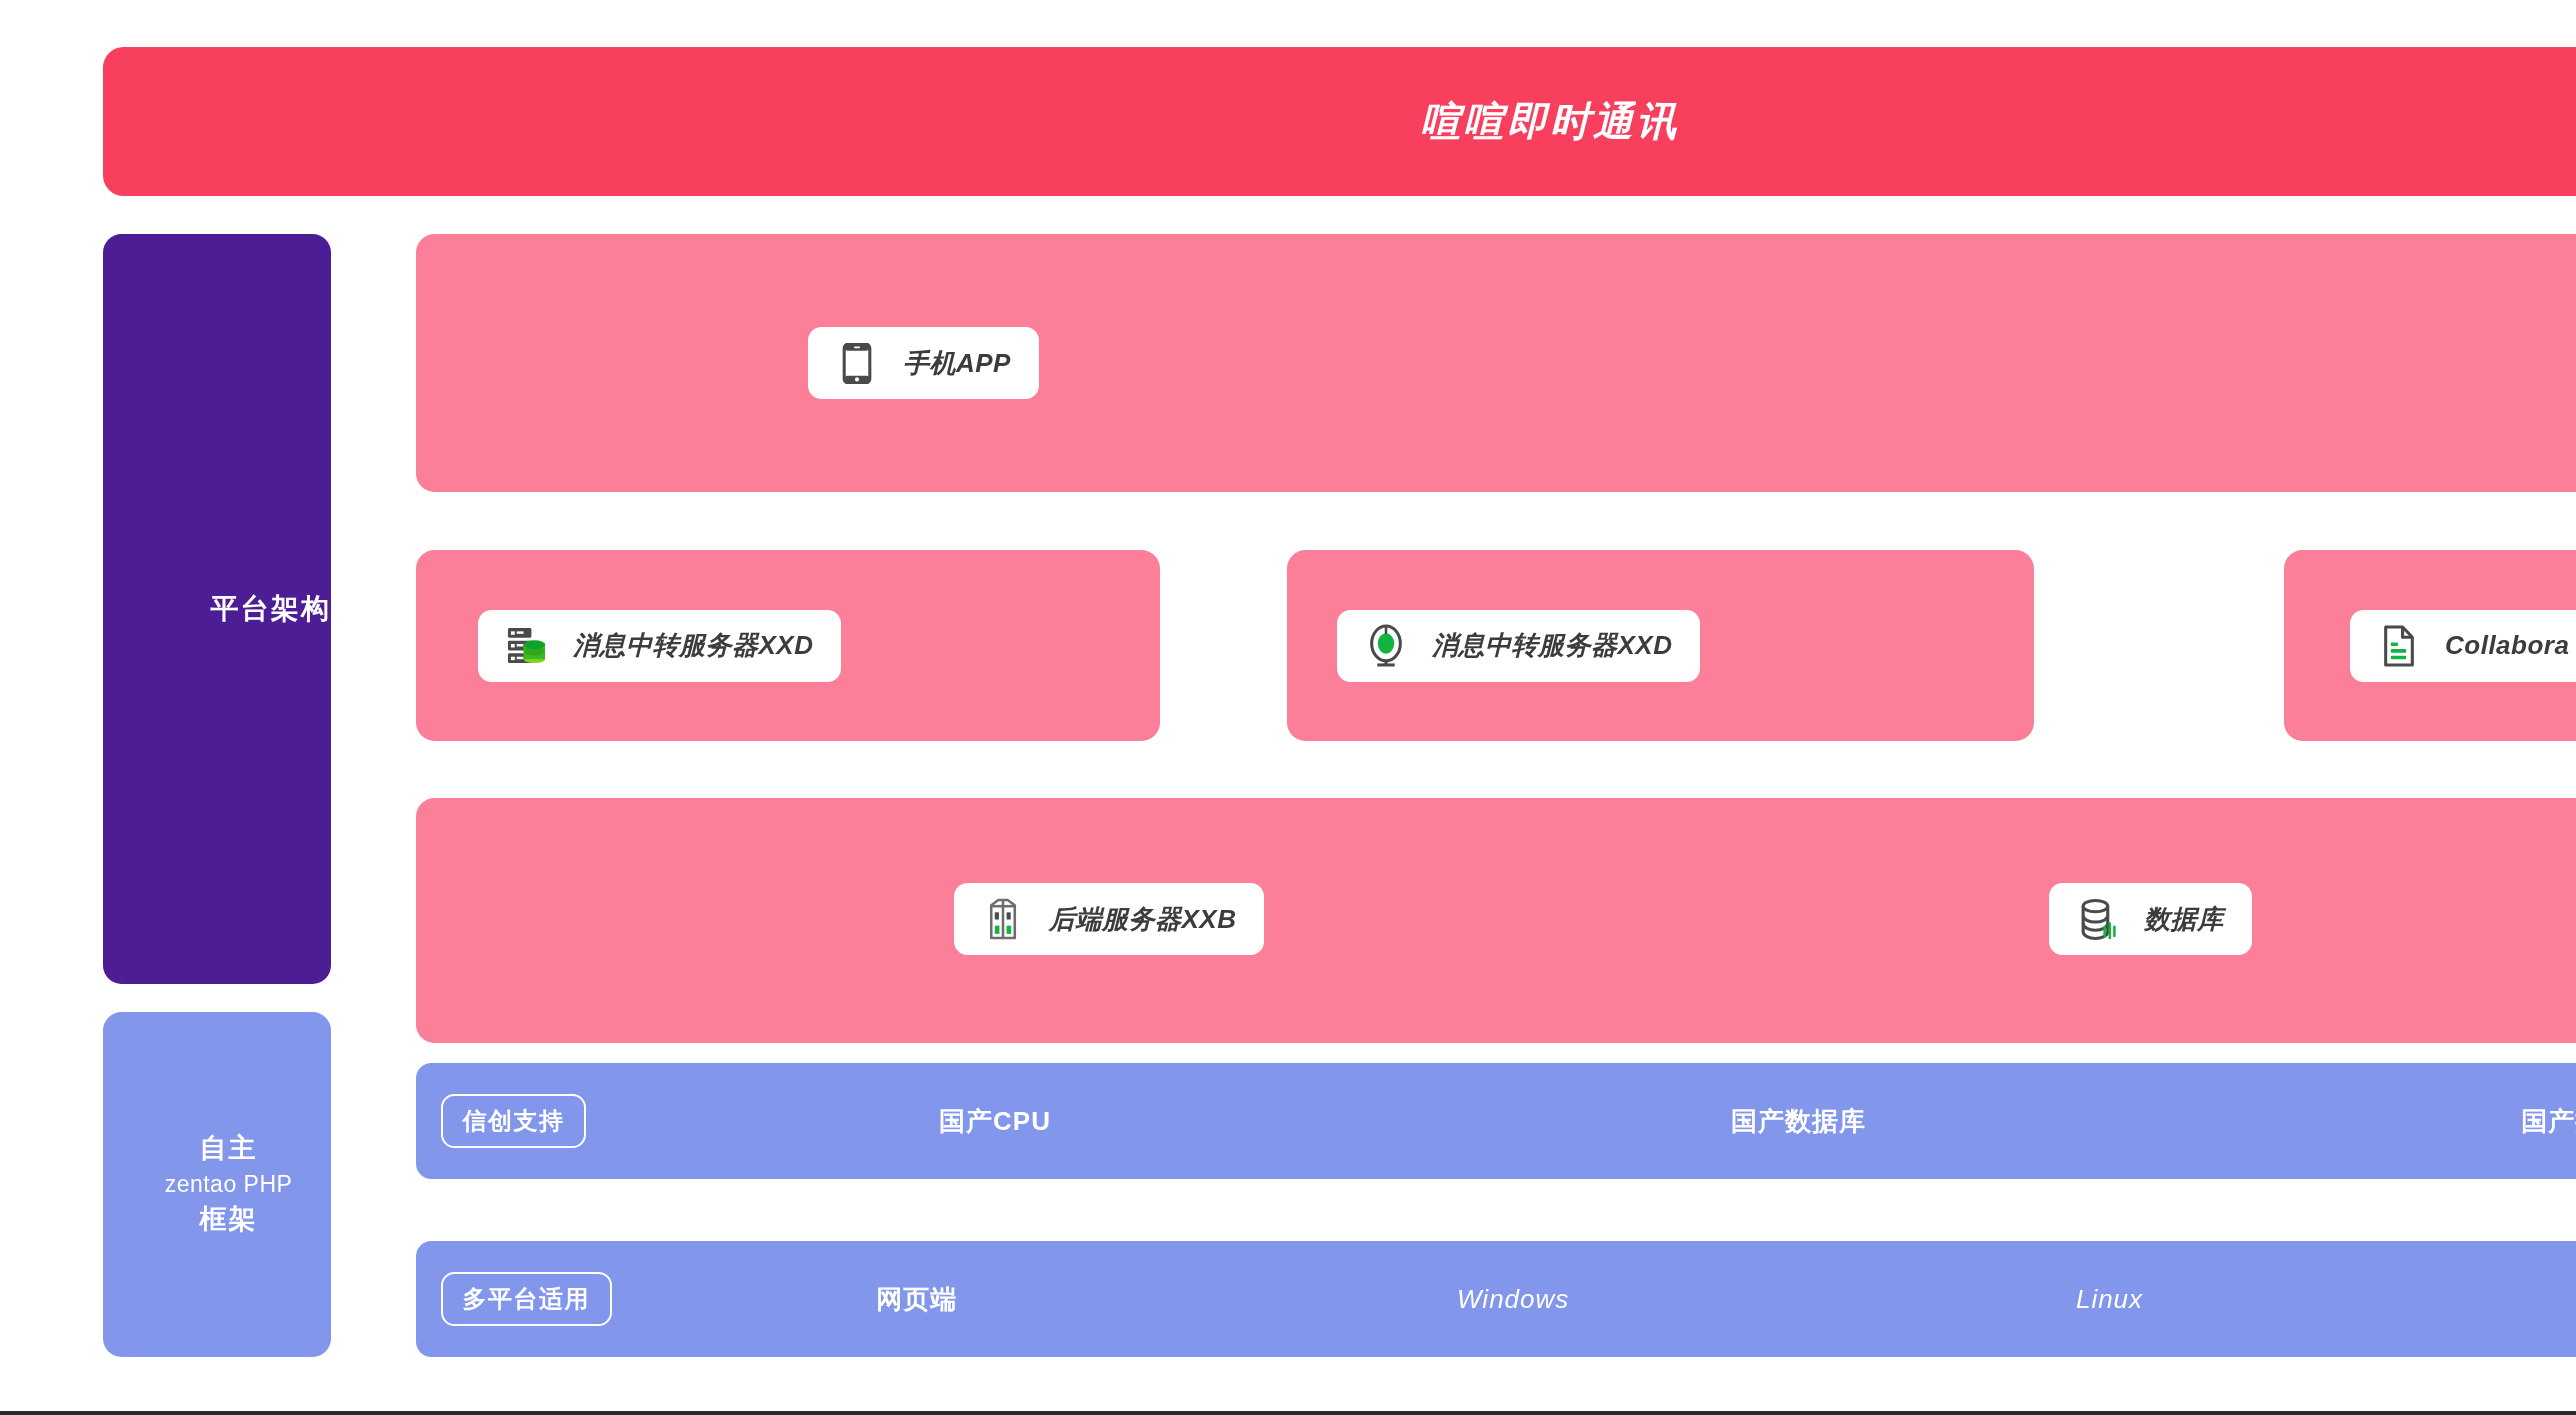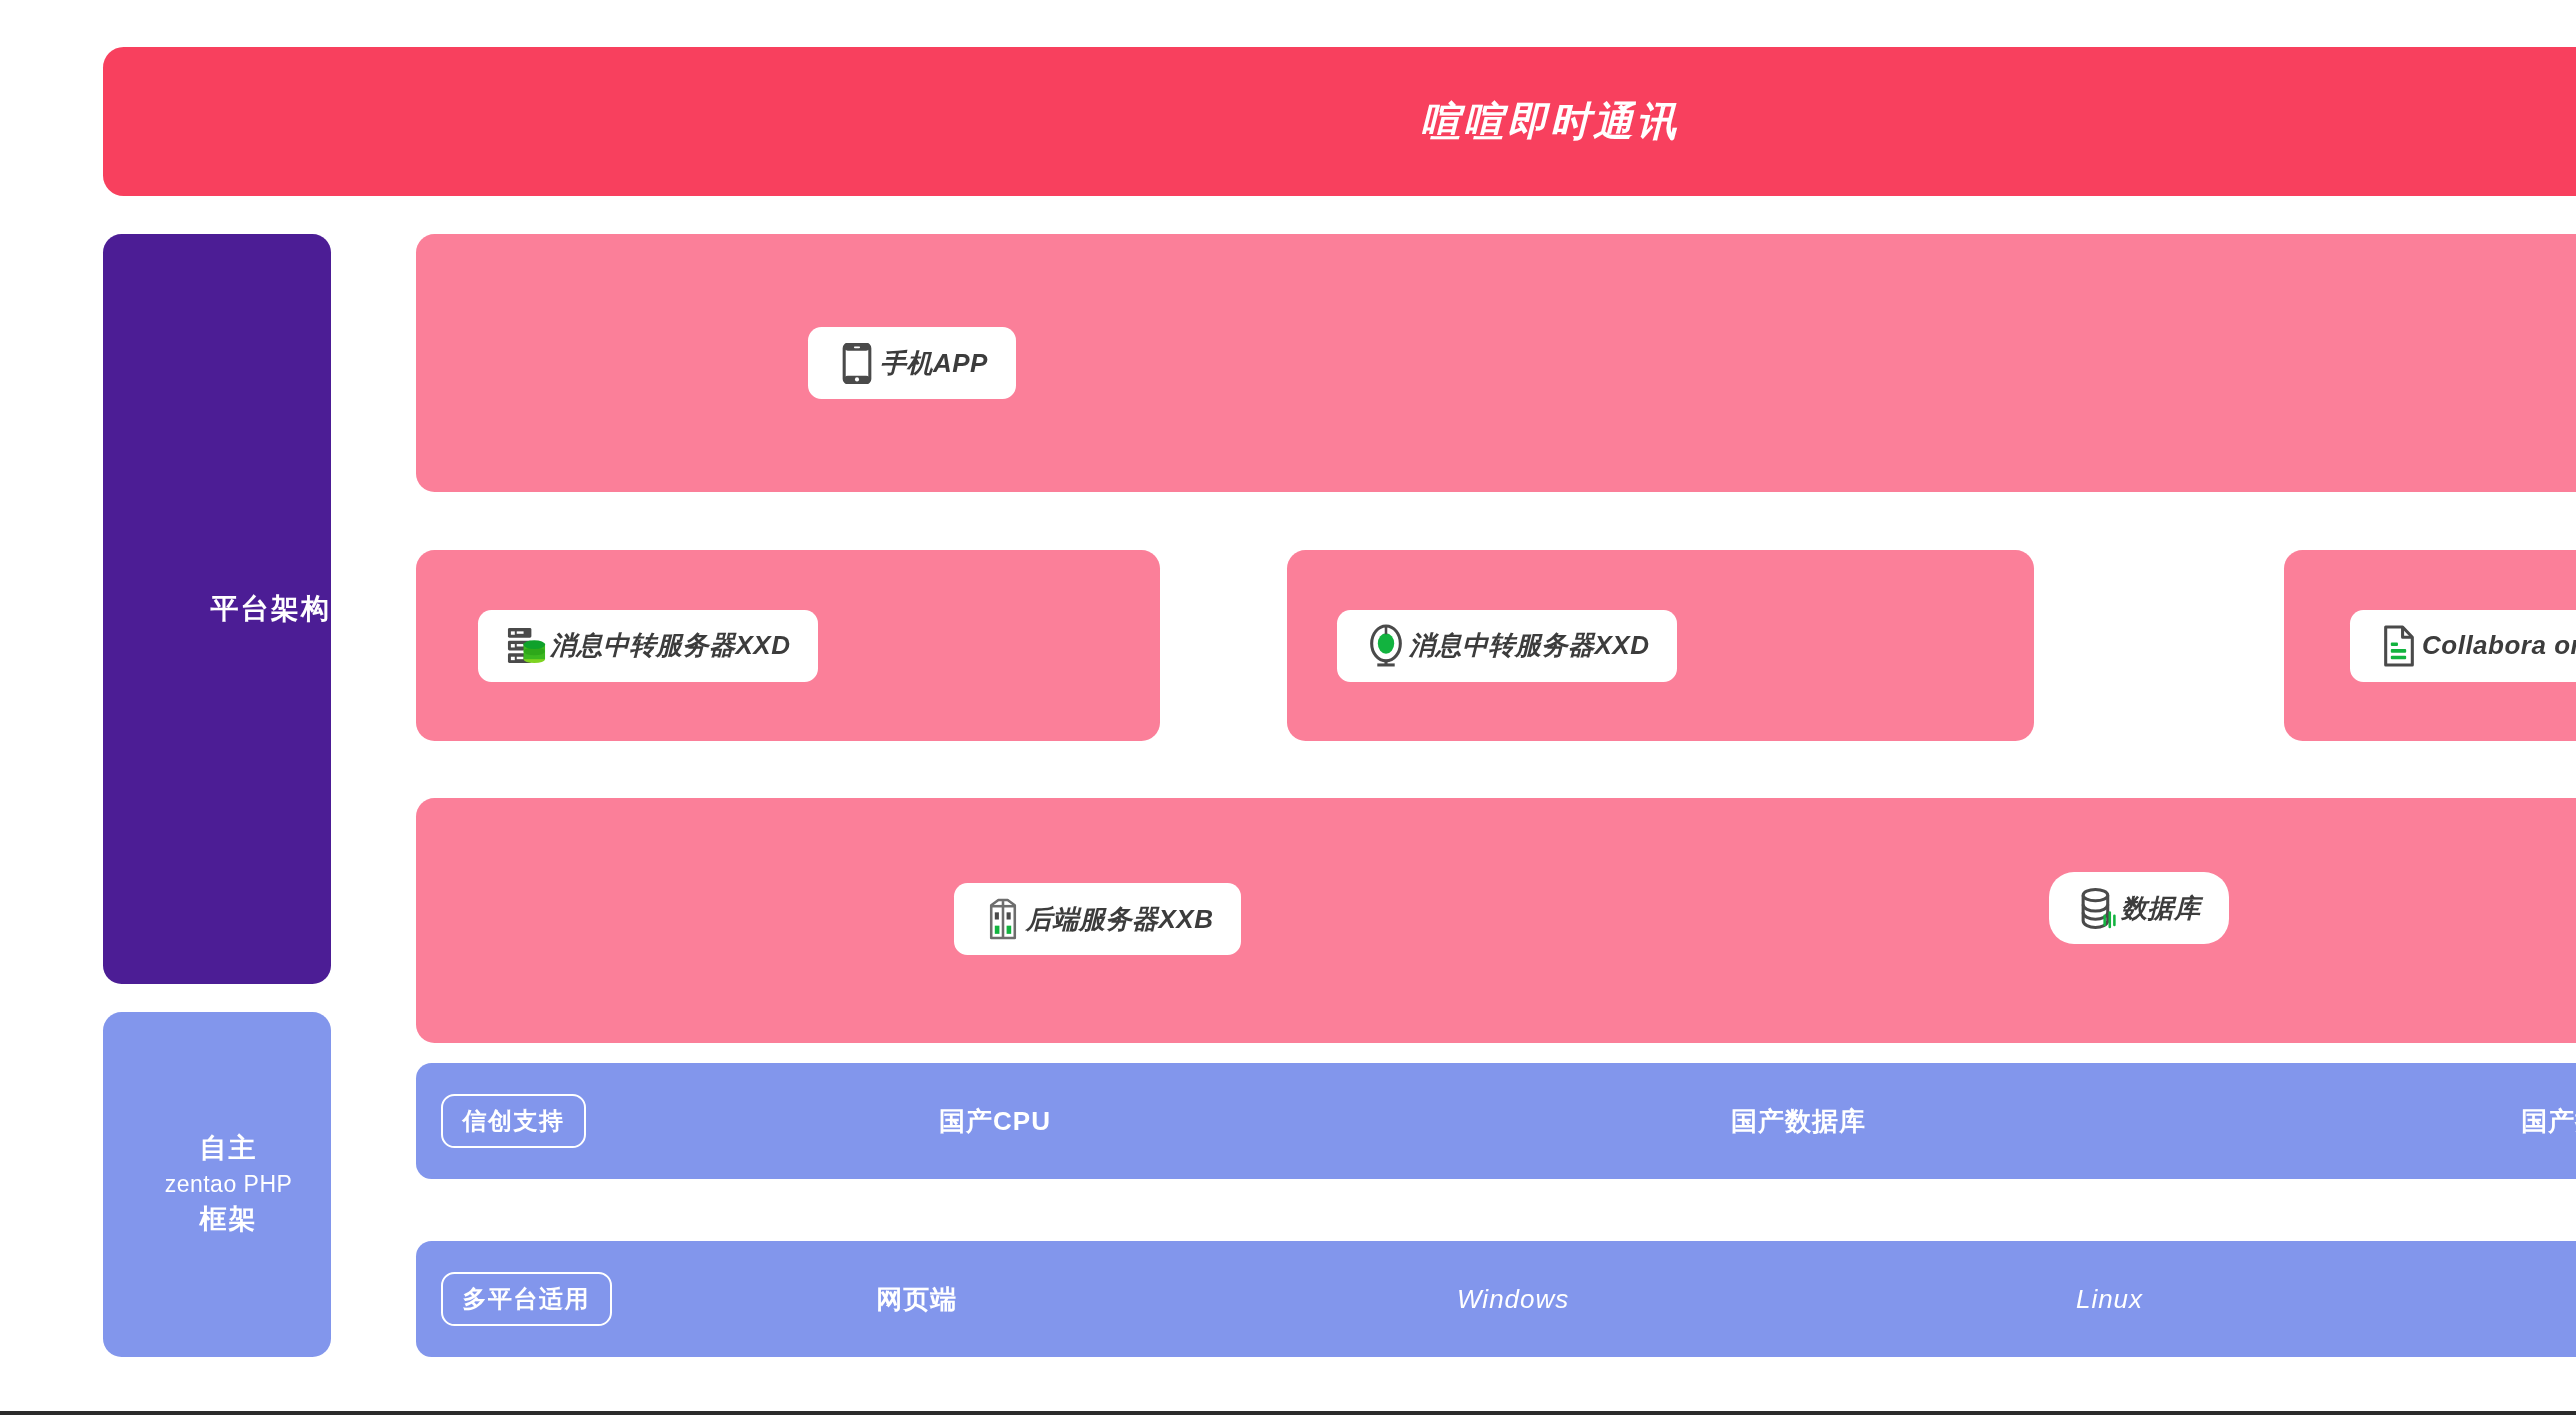--- a/index.html
+++ b/index.html
@@ -171,21 +171,21 @@
     padding-left: 14px;
   }
   .blue-item.cn { font-style: normal; font-weight: 700; }
 
   
   .pill {
     background: #ffffff;
     border-radius: 13.4px;
     display: inline-flex;
     align-items: center;
-    gap: 3px;
+    gap: 26px;
     padding: 0 28px;
     height: 72px;
     white-space: nowrap;
   }
   .pill .pill-label {
     color: #3c3c3c;
     font-size: 26px;
     font-weight: 700;
     font-style: italic;
     letter-spacing: 0.5px;
@@ -209,21 +209,21 @@
   .p-app    { position:absolute; left: 392px;  top: 93px; }
   .p-client { position:absolute; left: 1517px; top: 93px; }
 
   
   .relay-pill { margin-left: 62px; }
   .relay-pill-b { margin-left: 50px; }
   .relay-pill-c { margin-left: 66px; }
 
   
   .p-xxb { position:absolute; left: 538px; top: 85px; }
-  .p-db  { position:absolute; left: 1633px; top: 74px; border-radius: 25px; }
+  .p-db  { position:absolute; left: 1633px; top: 85px; }
 </style>
 </head>
 <body>
 
 <div id="page">
 
   <div class="header-banner">
     <div class="header-title">喧喧即时通讯</div>
   </div>
 

